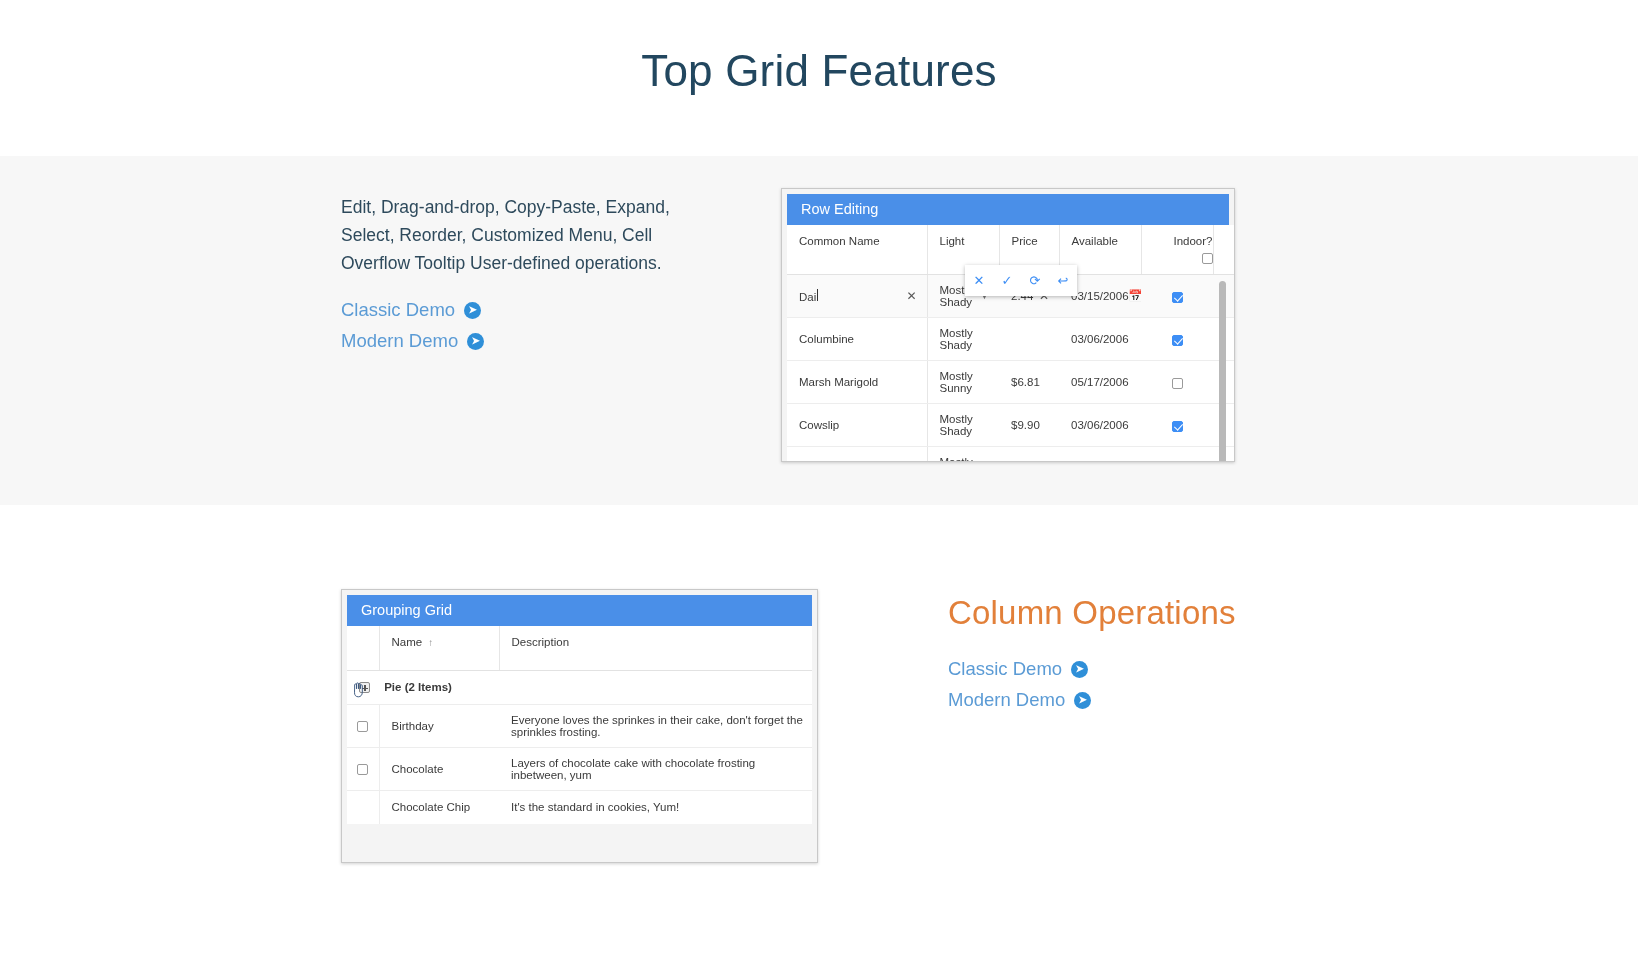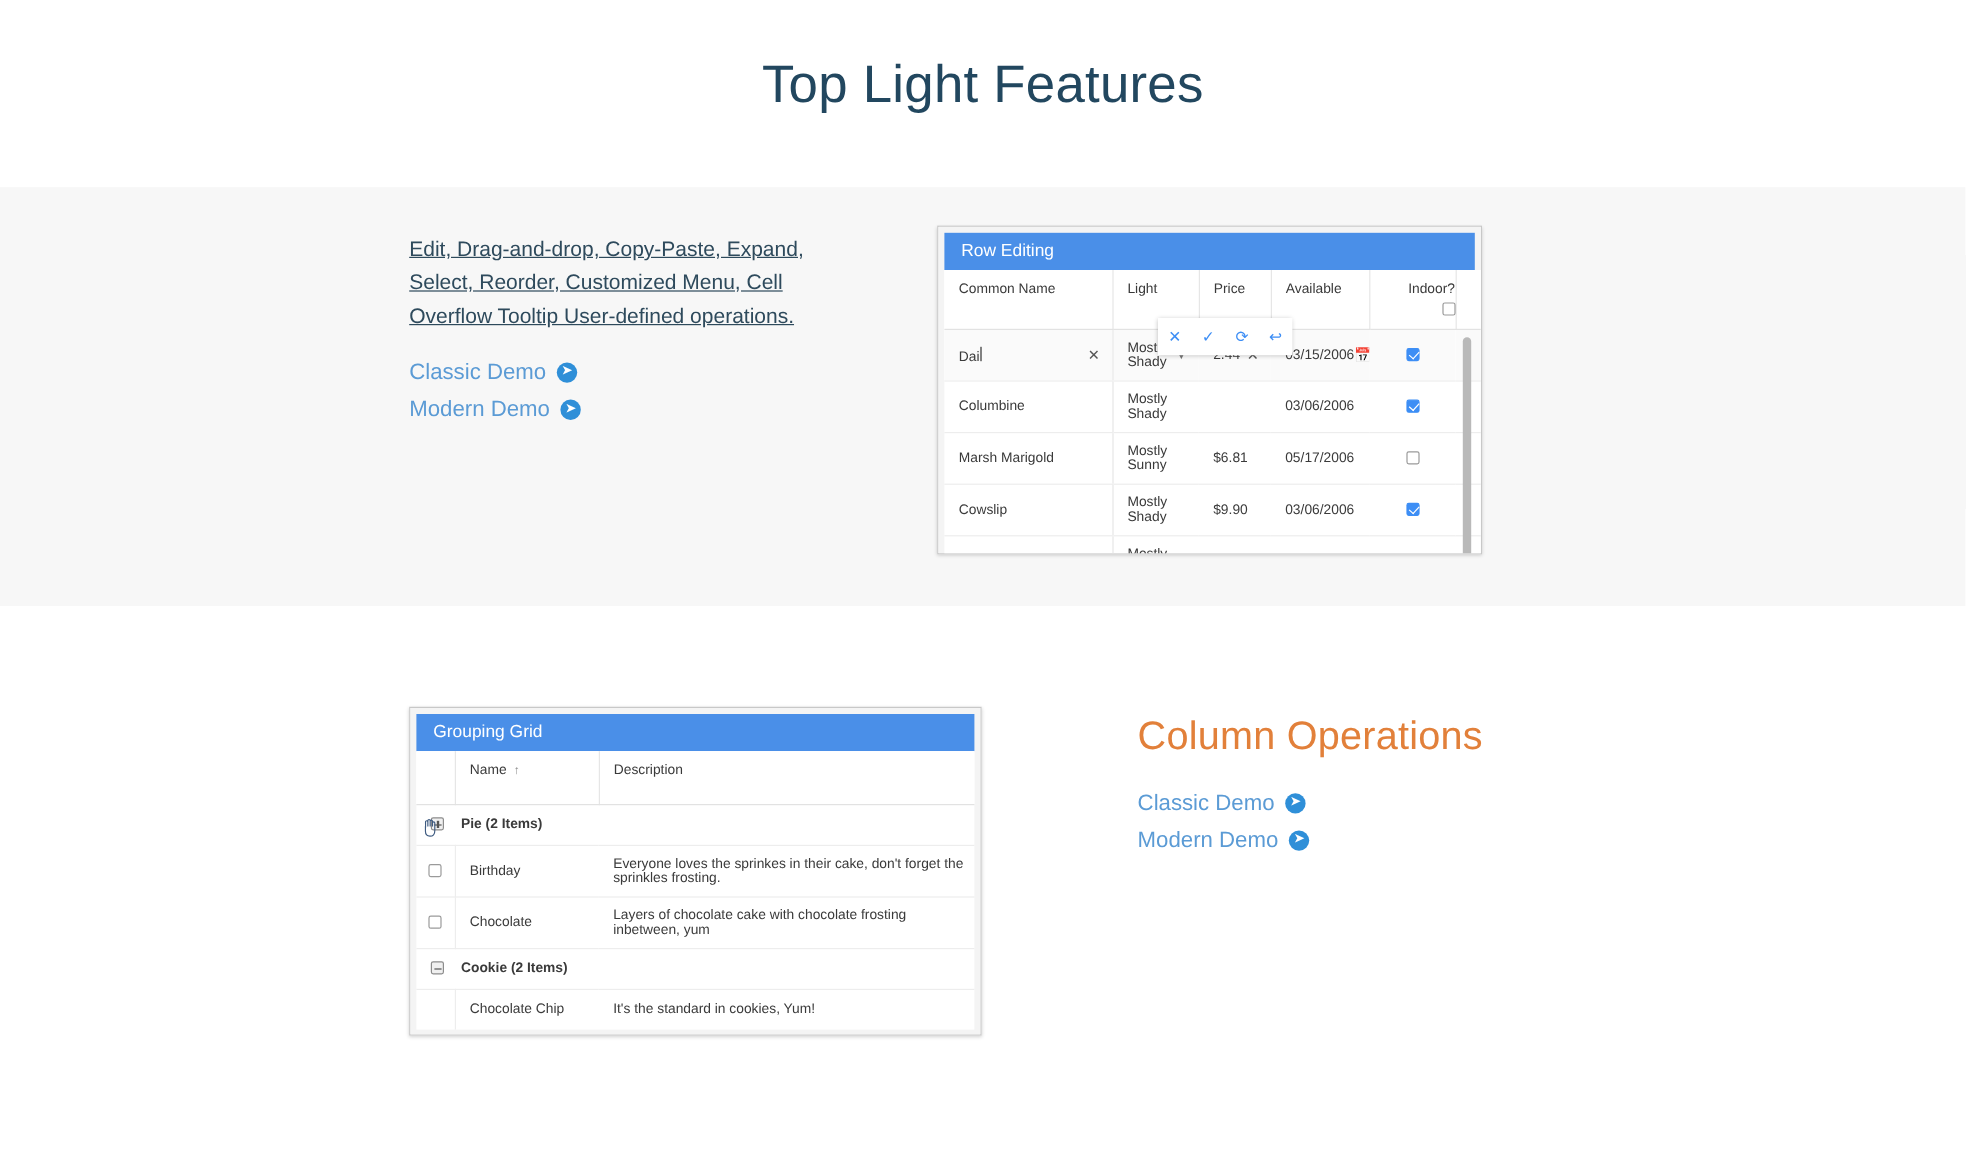--- a/index.html
+++ b/index.html
@@ -31,21 +31,20 @@
 
   
   .feature { position: absolute; }
   .feature h2 {
     font-size: 33px; font-weight: 400; color: #e2803a; margin-bottom: 26px;
     letter-spacing: .2px;
   }
   .feature p {
     font-size: 17.5px; line-height: 28px; color: #2e4a5c; max-width: 380px;
     margin-bottom: 22px;
-    text-decoration: underline;
   }
   .demo-link {
     display: flex; align-items: center; gap: 9px;
     font-size: 18.5px; color: #5b9bd5; margin-top: 9px; cursor: pointer;
     width: max-content;
   }
   .demo-link .arrow-ic {
     display: inline-flex; width: 17px; height: 17px;
     border-radius: 50%; background: #2f8fd8; color: #fff;
     align-items: center; justify-content: center;
@@ -140,21 +139,21 @@
   }
 </style>
 </head>
 <body>
 
 <div class="page">
 
   <div class="band-gray"></div>
   <div class="band-white"></div>
 
-  <h1 class="page-title">Top Light Features</h1>
+  <h1 class="page-title">Top Grid Features</h1>
 
   <div class="feature" style="left:341px; top:193px;">
     <p>Edit, Drag-and-drop, Copy-Paste, Expand, Select, Reorder, Customized Menu, Cell Overflow Tooltip User-defined operations.</p>
     <div class="demo-link">
       <span>Classic Demo</span>
       <span class="arrow-ic">➤</span>
     </div>
     <div class="demo-link">
       <span>Modern Demo</span>
       <span class="arrow-ic">➤</span>
@@ -297,26 +296,20 @@
             <tr>
               <td style="text-align:center; padding-left:0; border-right:1px solid #ededed; height:34px"><span class="chk"></span></td>
               <td>Birthday</td>
               <td>Everyone loves the sprinkes in their cake, don't forget the sprinkles frosting.</td>
             </tr>
             <tr>
               <td style="text-align:center; padding-left:0; border-right:1px solid #ededed; height:34px"><span class="chk"></span></td>
               <td>Chocolate</td>
               <td>Layers of chocolate cake with chocolate frosting inbetween, yum</td>
             </tr>
-            <tr class="grp-row">
-              <td colspan="3" style="padding-left:12px; height:34px;">
-                <span class="expander"></span>
-                <span style="margin-left:11px">Cookie (2 Items)</span>
-              </td>
-            </tr>
             <tr>
               <td style="text-align:center; padding-left:0; border-right:1px solid #ededed; border-bottom:none; height:34px"></td>
               <td style="border-bottom:none">Chocolate Chip</td>
               <td style="border-bottom:none">It's the standard in cookies, Yum!</td>
             </tr>
           </tbody>
         </table>
       </div>
     </div>
   </div>

